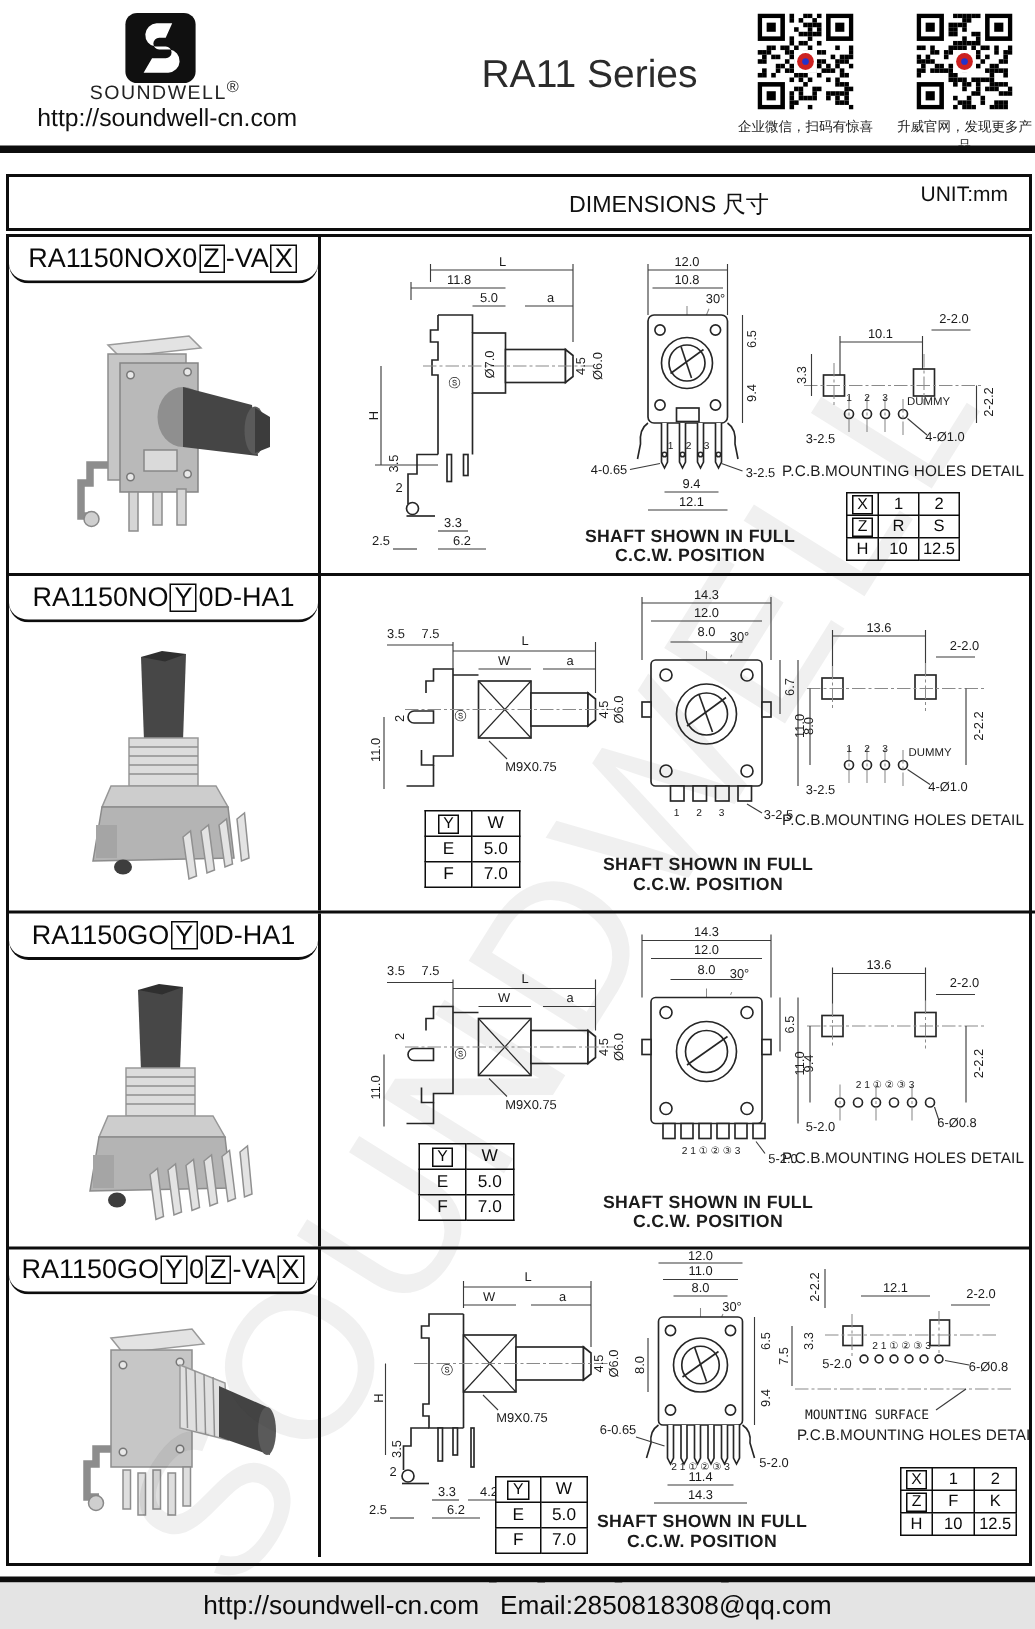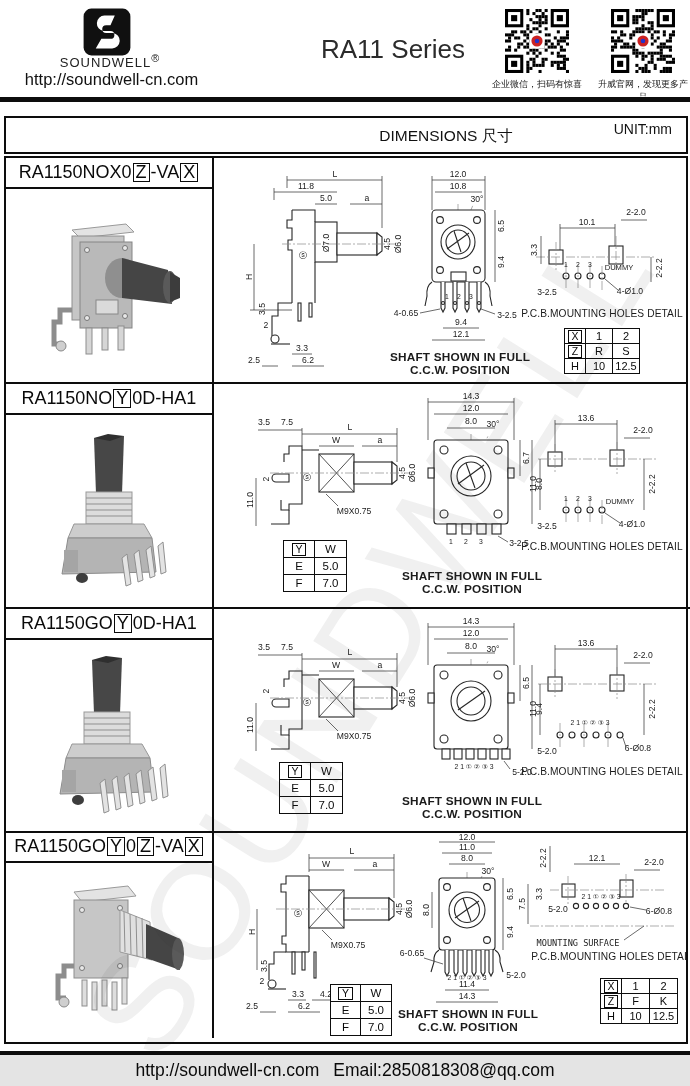--- a/index.html
+++ b/index.html
@@ -19,21 +19,21 @@
   
   .thead{position:absolute;left:4px;top:116px;width:680px;height:34px;border:2px solid #0d0d0d;background:#fff;}
   .thead .m{position:absolute;left:0;top:8px;width:210px;text-align:center;font-size:15.5px;}
   .thead .d{position:absolute;left:330px;top:8px;width:220px;text-align:center;font-size:15.5px;}
   .thead .u{position:absolute;right:14px;top:3px;font-size:14px;}
   .tbl{position:absolute;left:4px;top:156px;width:680px;height:884px;border:2px solid #0d0d0d;background:transparent;}
   .row{position:absolute;left:0;width:680px;border-bottom:2px solid #0d0d0d;}
   .row:last-child{border-bottom:none;}
   .cell-left{position:absolute;left:0;top:0;width:206px;height:100%;border-right:2px solid #0d0d0d;}
   .model-strip{position:absolute;left:0;top:0;width:100%;height:29px;border-bottom:2px solid #0d0d0d;
-               display:flex;align-items:center;justify-content:center;font-size:18px;white-space:nowrap;color:#0a0a0a;}
+               display:flex;align-items:center;justify-content:center;font-size:18px;white-space:nowrap;color:#0a0a0a;border-radius:13px;}
   .model-strip .boxl{display:inline-block;border:1.6px solid #0a0a0a;line-height:17px;padding:0 2px;margin:0 1px;}
   .photo{position:absolute;left:0;top:30px;right:0;bottom:0;display:flex;align-items:center;justify-content:center;}
   .cell-right{position:absolute;left:208px;top:0;width:472px;height:100%;}
   .cell-right>svg{position:absolute;left:0;top:0;}
   
   svg text{font-family:"Liberation Sans",sans-serif;fill:#1b1b1b;text-anchor:middle;}
   .ol{stroke:#262626;stroke-width:1.1;fill:none;}
   .of{stroke:#262626;stroke-width:1.1;fill:#fff;}
   .dl{stroke:#3a3a3a;stroke-width:.75;fill:none;}
   .cl{stroke:#8a8a8a;stroke-width:.7;fill:none;stroke-dasharray:9 2 2 2;}

